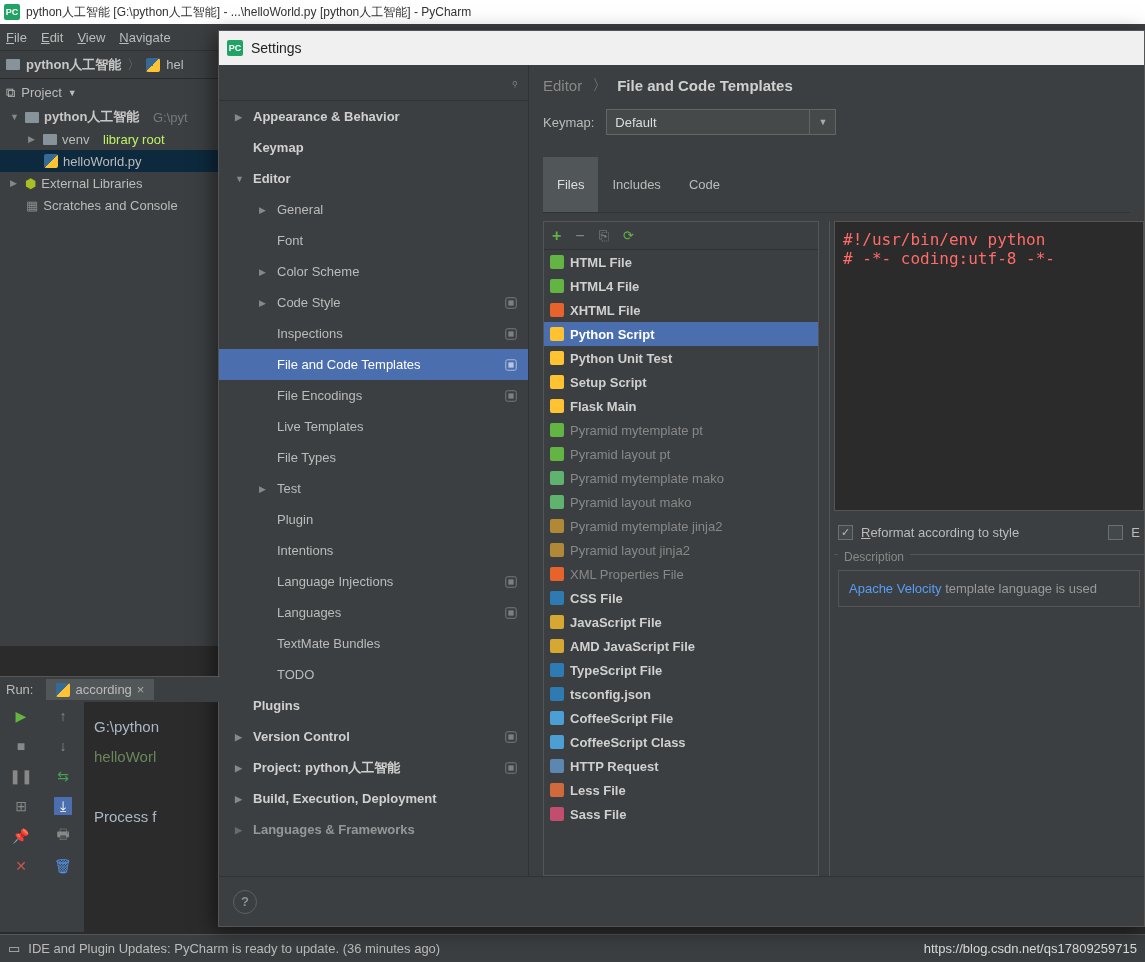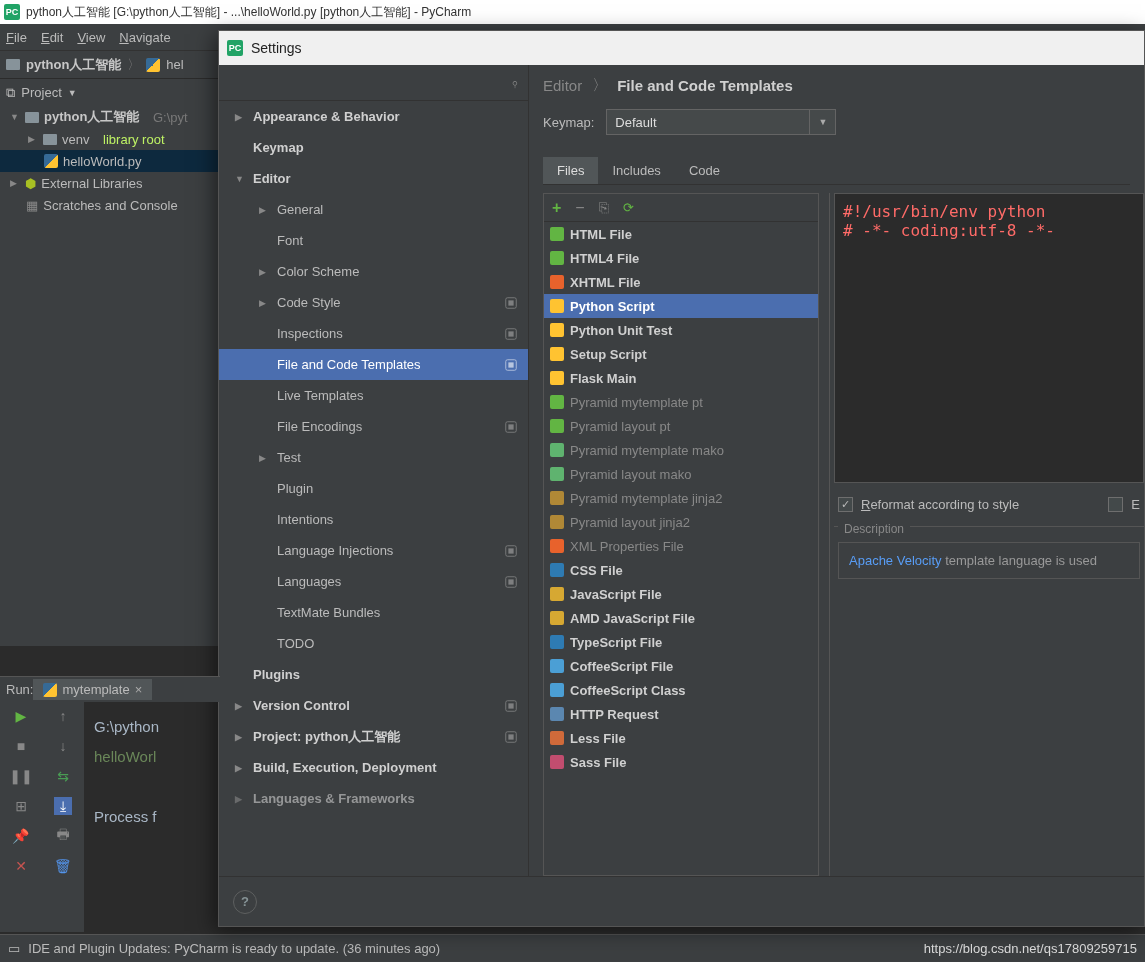--- a/index.html
+++ b/index.html
@@ -28,21 +28,21 @@
 .tree-row { display: flex; align-items: center; height: 22px; padding-left: 10px; gap: 5px; white-space: nowrap; overflow: hidden; }
 .tree-row.sel { background: #0d293e; }
 .tree-row .caret { width: 10px; color: #888; font-size: 9px; }
 .tree-row .lbl { color: #bbb; }
 .tree-row .lbl.b { font-weight: bold; color: #c7c7c7; }
 .tree-row .mut { color: #787878; }
 .tree-row .orange { color: #bef264; }
 
 
 .run-panel { position: absolute; left: 0; right: 0; top: 676px; bottom: 30px; background: #2b2b2b; border-top: 1px solid #555; display: flex; }
-.run-hdr { position: absolute; left: 0; top: 676px; height: 26px; background: #3c3f41; width: 220px; display: flex; align-items: center; padding: 0 6px; gap: 0; color: #bbb; z-index: 2; border-top: 1px solid #555; }
+.run-hdr { position: absolute; left: 0; top: 676px; height: 26px; background: #3c3f41; width: 220px; display: flex; align-items: center; padding: 0 6px; gap: 13px; color: #bbb; z-index: 2; border-top: 1px solid #555; }
 .run-tab { background: #515658; padding: 3px 10px; display: flex; align-items: center; gap: 5px; }
 .run-gutter { width: 42px; background: #3c3f41; display: flex; flex-direction: column; align-items: center; padding-top: 30px; gap: 12px; }
 .run-gutter2 { width: 42px; background: #3c3f41; display: flex; flex-direction: column; align-items: center; padding-top: 30px; gap: 12px; }
 .run-glyph { width: 18px; height: 18px; display: flex; align-items: center; justify-content: center; color: #888; font-size: 14px; }
 .run-out { flex: 1; padding: 35px 10px 10px 10px; font-family: "Consolas", monospace; font-size: 15px; color: #a9b7c6; line-height: 2; }
 
 
 .status-bar { position: absolute; bottom: 0; left: 0; right: 0; height: 28px; background: #3c3f41; border-top: 1px solid #555; display: flex; align-items: center; padding: 0 8px; color: #bbb; justify-content: space-between; }
 
 
@@ -66,21 +66,21 @@
 
 
 .scontent { flex: 1; background: #3c3f41; display: flex; flex-direction: column; padding: 0; overflow: hidden; }
 .crumb2 { height: 40px; display: flex; align-items: center; padding: 0 14px; gap: 10px; color: #888; font-size: 15px; }
 .crumb2 .cur { color: #d0d0d0; font-weight: bold; }
 .scheme-row { display: flex; align-items: center; padding: 0 14px; gap: 12px; height: 34px; color: #bbb; }
 .scheme-sel { border: 1px solid #646464; background: #45494a; height: 26px; width: 230px; display: flex; align-items: center; padding: 0 8px; justify-content: space-between; color: #ddd; }
 .scheme-sel .sd { border-left: 1px solid #646464; height: 100%; display: flex; align-items: center; padding-left: 8px; color: #aaa; font-size: 9px; }
 
 .tabs { display: flex; border-bottom: 1px solid #323232; margin: 18px 14px 0 14px; }
-.tab { padding: 6px 14px; color: #bbb; }
+.tab { padding: 20px 14px; color: #bbb; }
 .tab.act { background: #515658; color: #ddd; }
 
 .split { display: flex; flex: 1; margin: 8px 0 0 14px; gap: 10px; overflow: hidden; }
 .tpl-list { width: 276px; border: 1px solid #555; background: #3c3f41; display: flex; flex-direction: column; }
 .tpl-tb { height: 28px; display: flex; align-items: center; padding: 0 8px; gap: 14px; border-bottom: 1px solid #323232; }
 .tpl-tb .plus { color: #62b543; font-weight: bold; font-size: 16px; }
 .tpl-tb .minus { color: #888; font-size: 16px; }
 .tpl-tb .ico { color: #888; }
 .tpl-items { flex: 1; overflow: hidden; }
 .tpl-row { display: flex; align-items: center; height: 24px; padding: 0 6px; gap: 6px; color: #d0d0d0; white-space: nowrap; }
@@ -151,21 +151,21 @@
   <div class="tree-row" style="padding-left:26px">
     <span style="color:#888">▦</span>
     <span class="lbl">Scratches and Console</span>
   </div>
 </div>
 
 <div class="run-hdr">
   <span>Run:</span>
   <div class="run-tab">
     <span class="py-ico"></span>
-    <span>mytemplate</span>
+    <span>according</span>
     <span style="color:#aaa">×</span>
   </div>
 </div>
 
 <div class="run-panel">
   <div class="run-gutter">
     <div class="run-glyph" style="color:#62b543">▶</div>
     <div class="run-glyph">■</div>
     <div class="run-glyph">❚❚</div>
     <div class="run-glyph">⊞</div>
@@ -248,28 +248,31 @@
               </svg></span>
           </div>
         <div class="snav-row ind2 sel">
             <span>File and Code Templates</span>
             <span class="cfg"><svg viewBox="0 0 16 16">
                 <rect x="2" y="2" width="12" height="12" rx="2" fill="none" stroke="#fff"></rect>
                 <rect x="5" y="5" width="6" height="6" fill="#fff"></rect>
               </svg></span>
           </div>
         <div class="snav-row ind2">
+            <span>File Encodings</span>
+            <span class="cfg"><svg viewBox="0 0 16 16">
+                <rect x="2" y="2" width="12" height="12" rx="2" fill="none" stroke="#aaa"></rect>
+                <rect x="5" y="5" width="6" height="6" fill="#aaa"></rect>
+              </svg></span>
+          </div>
+        <div class="snav-row ind2">
             <span>Live Templates</span>
           </div>
         <div class="snav-row ind2">
-            <span>File Encodings</span>
-            <span class="cfg"><svg viewBox="0 0 16 16">
-                <rect x="2" y="2" width="12" height="12" rx="2" fill="none" stroke="#aaa"></rect>
-                <rect x="5" y="5" width="6" height="6" fill="#aaa"></rect>
-              </svg></span>
+            <span>File Types</span>
           </div>
         <div class="snav-row ind1">
             <span class="ar">▶</span>
             <span>Test</span>
           </div>
         <div class="snav-row ind2">
             <span>Plugin</span>
           </div>
         <div class="snav-row ind2">
             <span>Intentions</span>
@@ -416,20 +419,24 @@
                 <span class="fi" style="background: rgb(214, 168, 50);"></span>
                 <span class="b">JavaScript File</span>
               </div>
               <div class="tpl-row">
                 <span class="fi" style="background: rgb(214, 168, 50);"></span>
                 <span class="b">AMD JavaScript File</span>
               </div>
               <div class="tpl-row">
                 <span class="fi" style="background: rgb(46, 123, 179);"></span>
                 <span class="b">TypeScript File</span>
+              </div>
+              <div class="tpl-row">
+                <span class="fi" style="background: rgb(46, 123, 179);"></span>
+                <span class="b">tsconfig.json</span>
               </div>
               <div class="tpl-row">
                 <span class="fi" style="background: rgb(75, 159, 213);"></span>
                 <span class="b">CoffeeScript File</span>
               </div>
               <div class="tpl-row">
                 <span class="fi" style="background: rgb(75, 159, 213);"></span>
                 <span class="b">CoffeeScript Class</span>
               </div>
               <div class="tpl-row">

